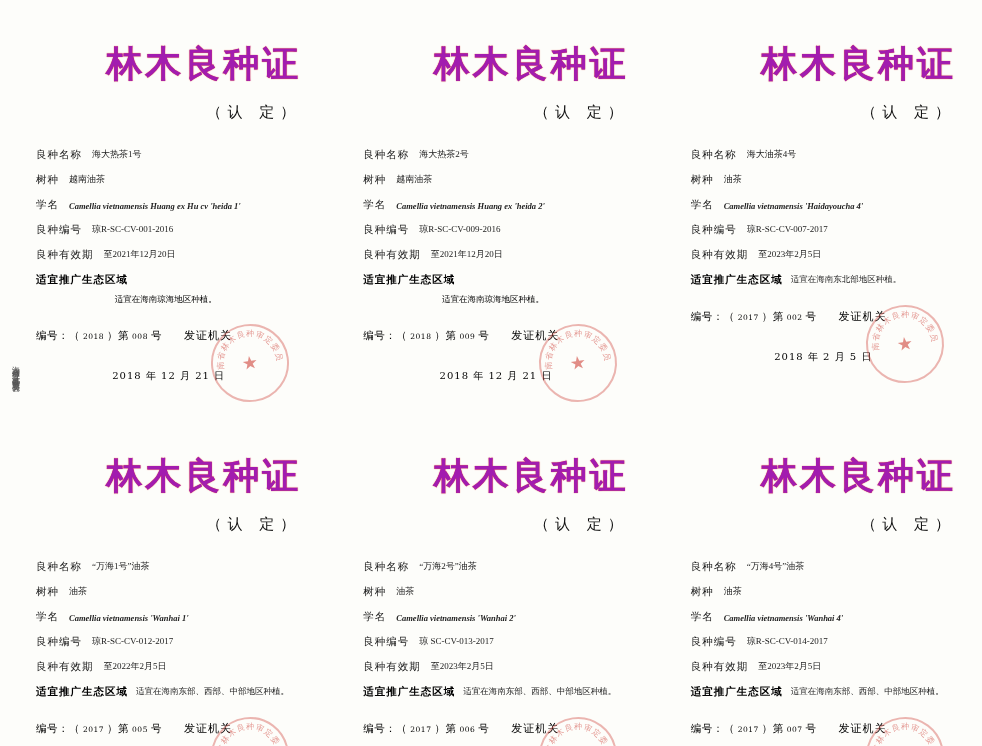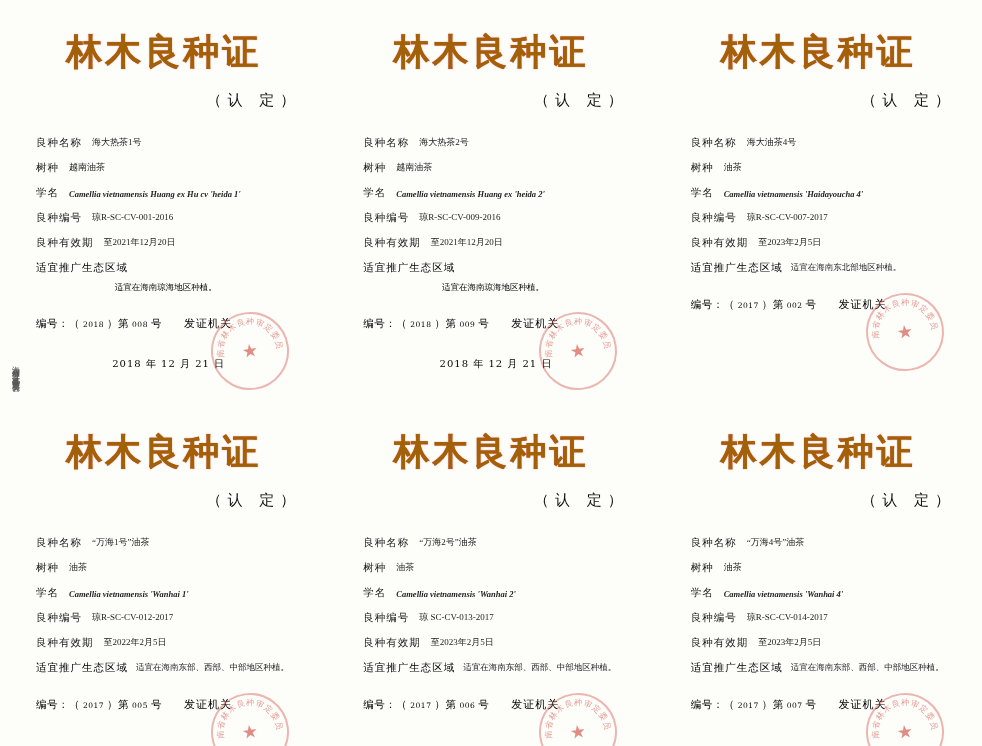--- a/index.html
+++ b/index.html
@@ -21,27 +21,27 @@
     grid-template-columns: repeat(3, 1fr);
     grid-template-rows: repeat(2, 1fr);
   }
   .cert {
     position: relative;
     background: #fdfdfa;
     padding: 18px 26px 10px 26px;
     box-sizing: border-box;
   }
   .cert-title {
-    text-align: center;
-    color: #a16207;
+    text-align: right;
+    color: #a21caf;
     font-family: "DejaVu Serif", serif;
     font-weight: bold;
     font-size: 36px;
     letter-spacing: 3px;
-    margin-top: 10px;
+    margin-top: 22px;
     text-shadow: 0 0 1px #d81f14;
   }
   .cert-subtitle {
     text-align: right;
     color: #111;
     font-size: 15px;
     letter-spacing: 6px;
     margin-top: 14px;
     font-family: "DejaVu Serif", serif;
   }
@@ -83,20 +83,21 @@
     display: flex;
     align-items: flex-start;
     margin-bottom: 6px;
     font-size: 10.5px;
   }
   .region-label {
     flex: 0 0 auto;
     font-family: "DejaVu Serif", serif;
     letter-spacing: 1px;
     white-space: nowrap;
+    font-weight: bold;
   }
   .region-value {
     flex: 1 1 auto;
     margin-left: 8px;
     font-size: 8.5px;
     line-height: 1.5;
     color: #222;
   }
   .region-block {
     margin-top: 4px;
@@ -335,20 +336,28 @@
     </div>
     <div class="footer">
       <div class="footer-line">
         <span>编号：（</span>
         <span class="fnum-small">2017</span>
         <span>）第</span>
         <span class="fnum-small">002</span>
         <span>号</span>
         <span class="issuer">发证机关</span>
       </div>
+      <div class="date-line">
+        <span class="dnum">2018</span>
+        <span>年</span>
+        <span class="dnum">2</span>
+        <span>月</span>
+        <span class="dnum">5</span>
+        <span>日</span>
+      </div>
       <div class="stamp">
         <div class="arc">
           <svg viewBox="0 0 74 74">
             <defs>
                 <path id="arc3" d="M 10,37 A 27,27 0 0 1 64,37"></path>
               </defs>
             <text><textPath href="#arc3" startOffset="50%" text-anchor="middle">海南省林木良种审定委员会</textPath></text>
           </svg>
         </div>
         <div class="star">★</div>

